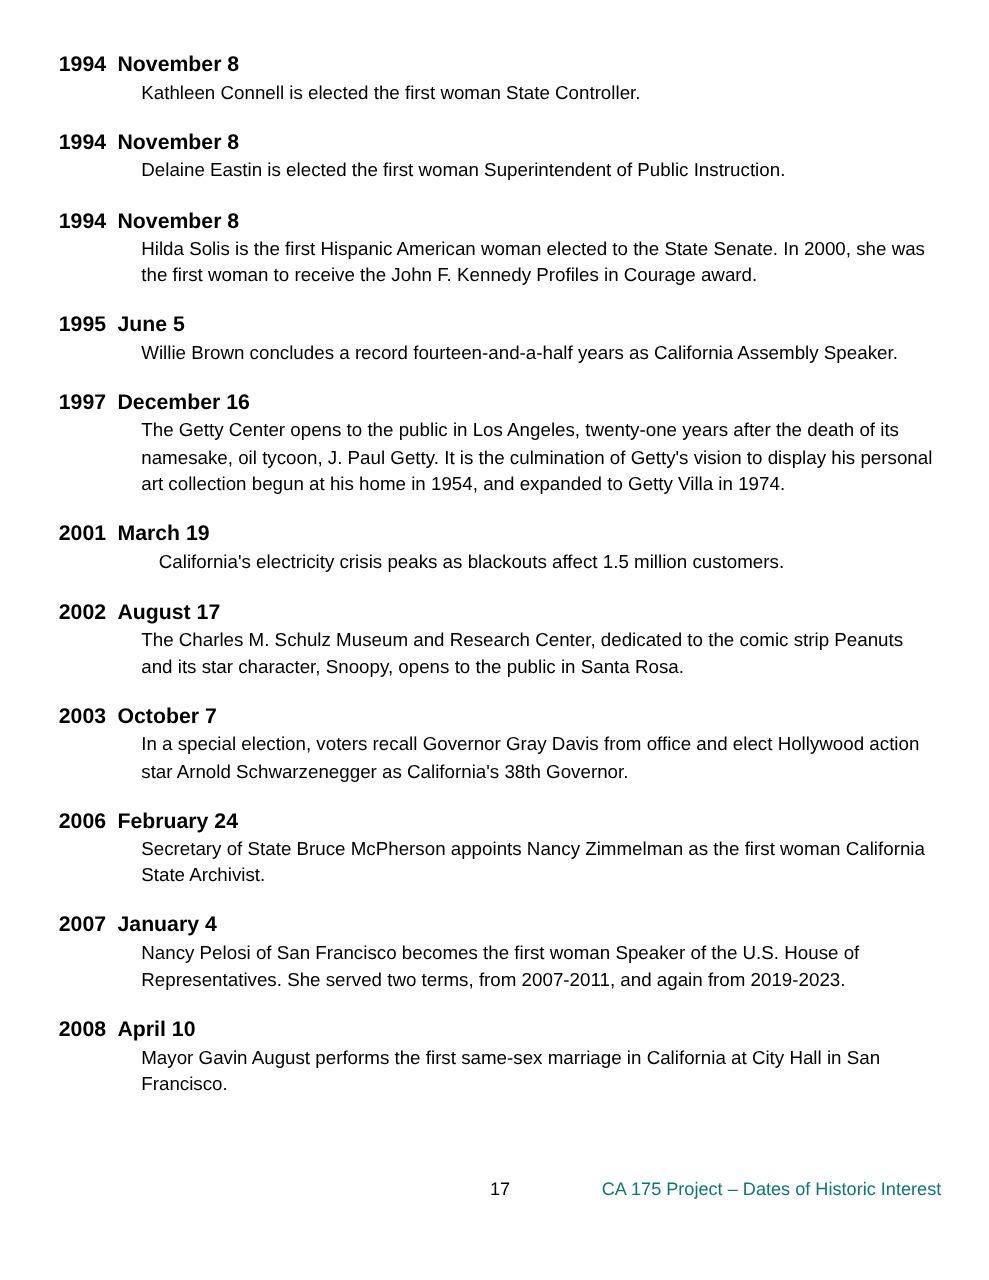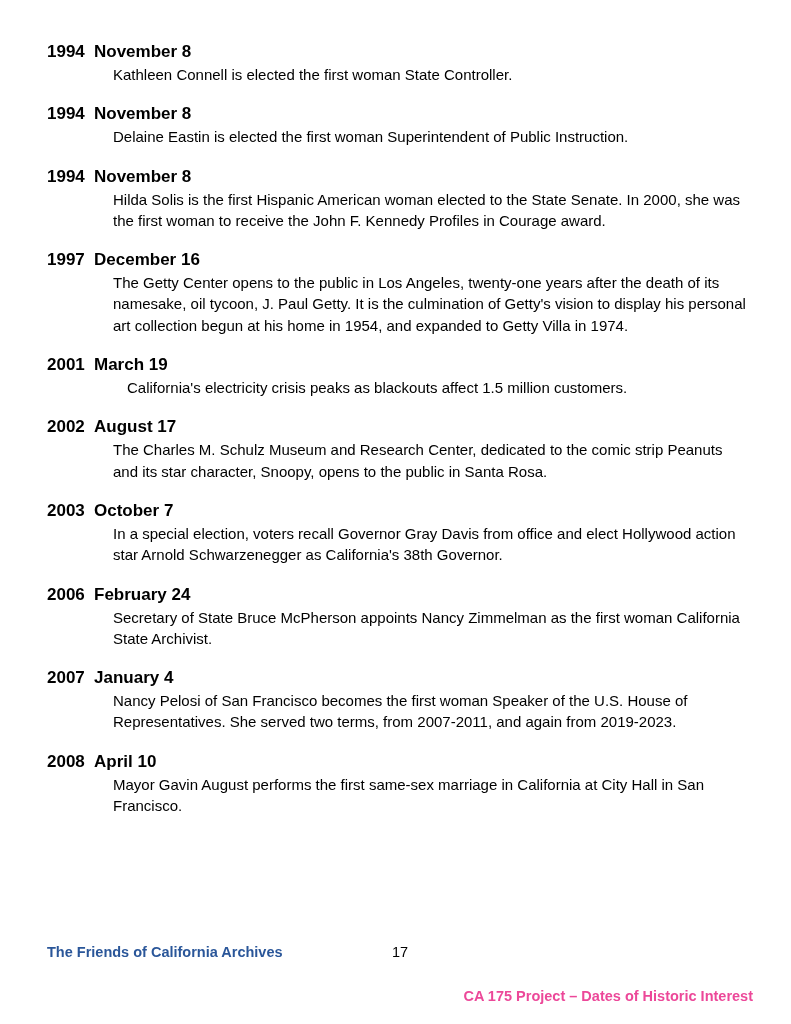--- a/index.html
+++ b/index.html
@@ -81,44 +81,47 @@
     left: 0;
     right: 0;
     top: 0;
     text-align: center;
     color: #000000;
   }
   .footer-right {
     position: absolute;
     right: 0;
     top: 0;
-    color: #ec4899;
+    color: #0f766e;
     white-space: nowrap;
-    font-weight: bold;
-    margin-top: 44px;
+    font-weight: normal;
   }
 </style>
 </head>
 <body>
 
 <div class="page">
 
   <div class="content">
 
   <div class="entry">
         <div class="entry-head"><span class="entry-year">1994</span><span class="entry-date">November 8</span></div>
         <p class="entry-body">Kathleen Connell is elected the first woman State Controller.</p>
       </div>
       <div class="entry">
         <div class="entry-head"><span class="entry-year">1994</span><span class="entry-date">November 8</span></div>
         <p class="entry-body">Delaine Eastin is elected the first woman Superintendent of Public Instruction.</p>
       </div>
       <div class="entry">
         <div class="entry-head"><span class="entry-year">1994</span><span class="entry-date">November 8</span></div>
         <p class="entry-body">Hilda Solis is the first Hispanic American woman elected to the State Senate.  In 2000, she was the first woman to receive the John F. Kennedy Profiles in Courage award.</p>
+      </div>
+      <div class="entry">
+        <div class="entry-head"><span class="entry-year">1995</span><span class="entry-date">June 5</span></div>
+        <p class="entry-body">Willie Brown concludes a record fourteen-and-a-half years as California Assembly Speaker.</p>
       </div>
       <div class="entry">
         <div class="entry-head"><span class="entry-year">1997</span><span class="entry-date">December 16</span></div>
         <p class="entry-body">The Getty Center opens to the public in Los Angeles, twenty-one years after the death of its namesake, oil tycoon, J. Paul Getty.  It is the culmination of Getty's vision to display his personal art collection begun at his home in 1954, and expanded to Getty Villa in 1974.</p>
       </div>
       <div class="entry">
         <div class="entry-head"><span class="entry-year">2001</span><span class="entry-date">March 19</span></div>
         <p class="entry-body extra-indent">California's electricity crisis peaks as blackouts affect 1.5 million customers.</p>
       </div>
       <div class="entry">
@@ -137,18 +140,17 @@
         <div class="entry-head"><span class="entry-year">2007</span><span class="entry-date">January 4</span></div>
         <p class="entry-body">Nancy Pelosi of San Francisco becomes the first woman Speaker of the U.S. House of Representatives.  She served two terms, from 2007-2011, and again from 2019-2023.</p>
       </div>
       <div class="entry">
         <div class="entry-head"><span class="entry-year">2008</span><span class="entry-date">April 10</span></div>
         <p class="entry-body">Mayor Gavin August performs the first same-sex marriage in California at City Hall in San Francisco.</p>
       </div>
     </div>
 
   <div class="footer">
-    <span class="footer-left">The Friends of California Archives</span>
     <span class="footer-center">17</span>
     <span class="footer-right">CA 175 Project – Dates of Historic Interest</span>
   </div>
 
 </div>
 
 </body></html>

